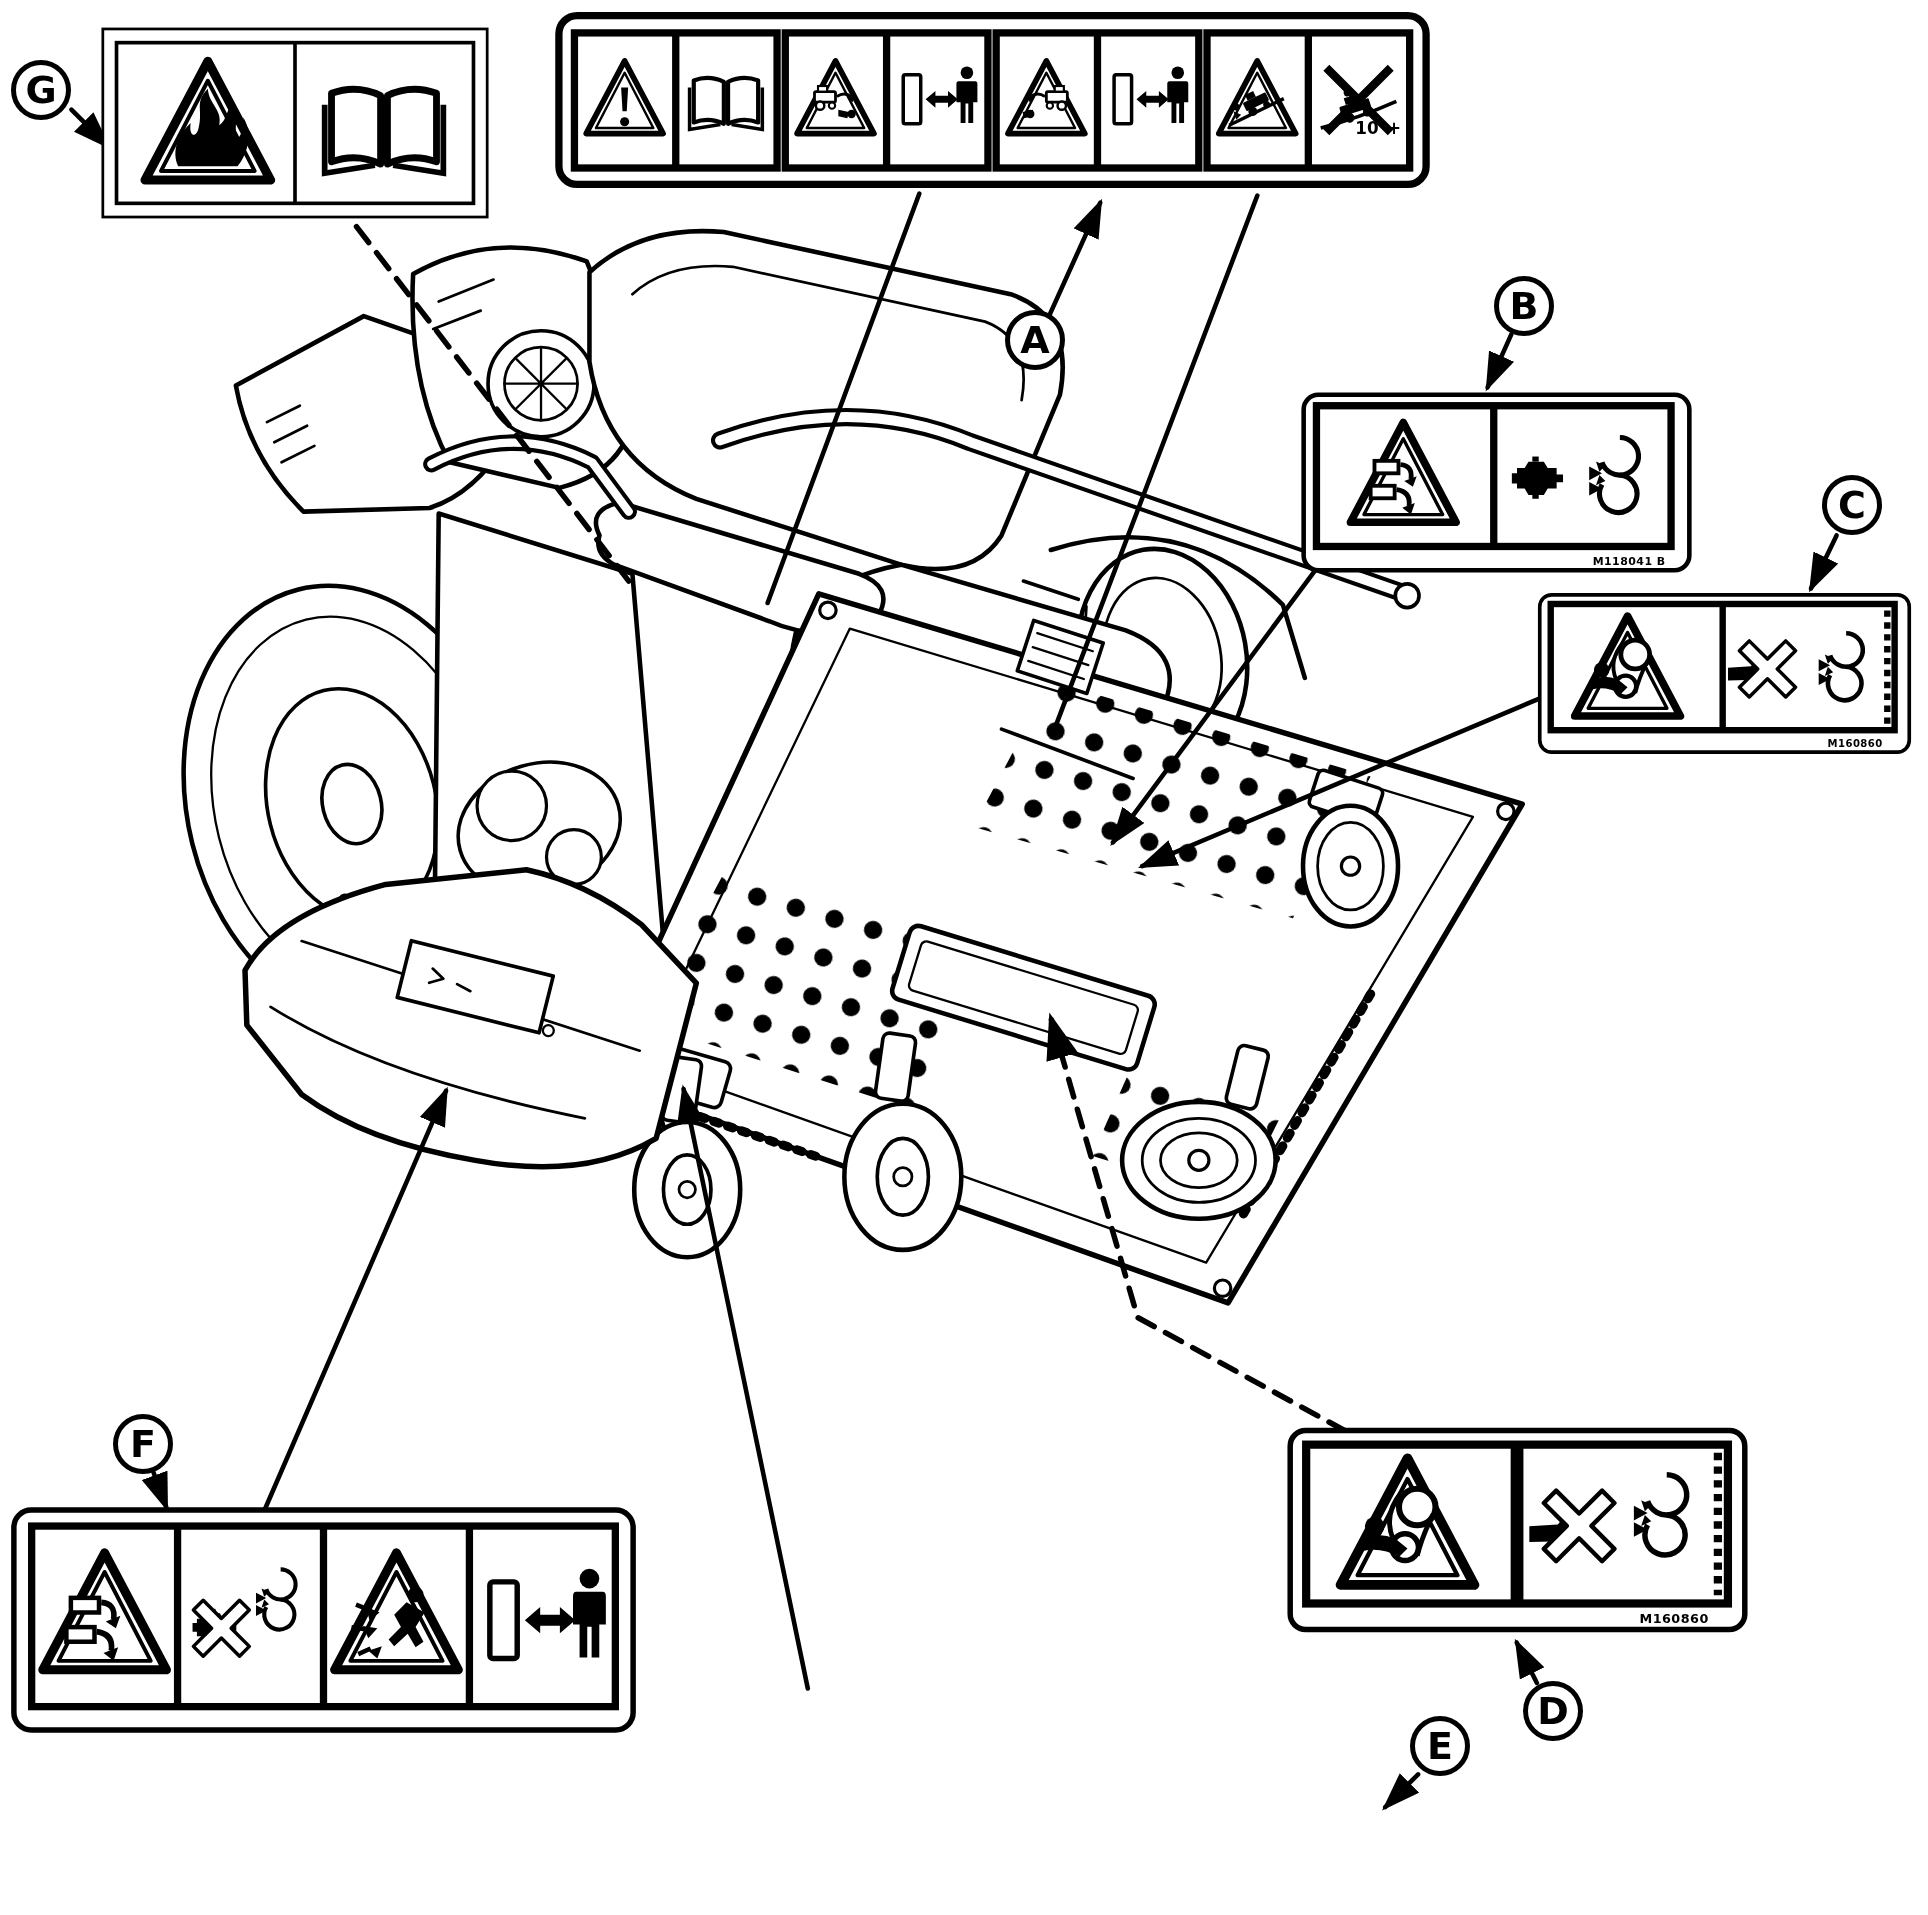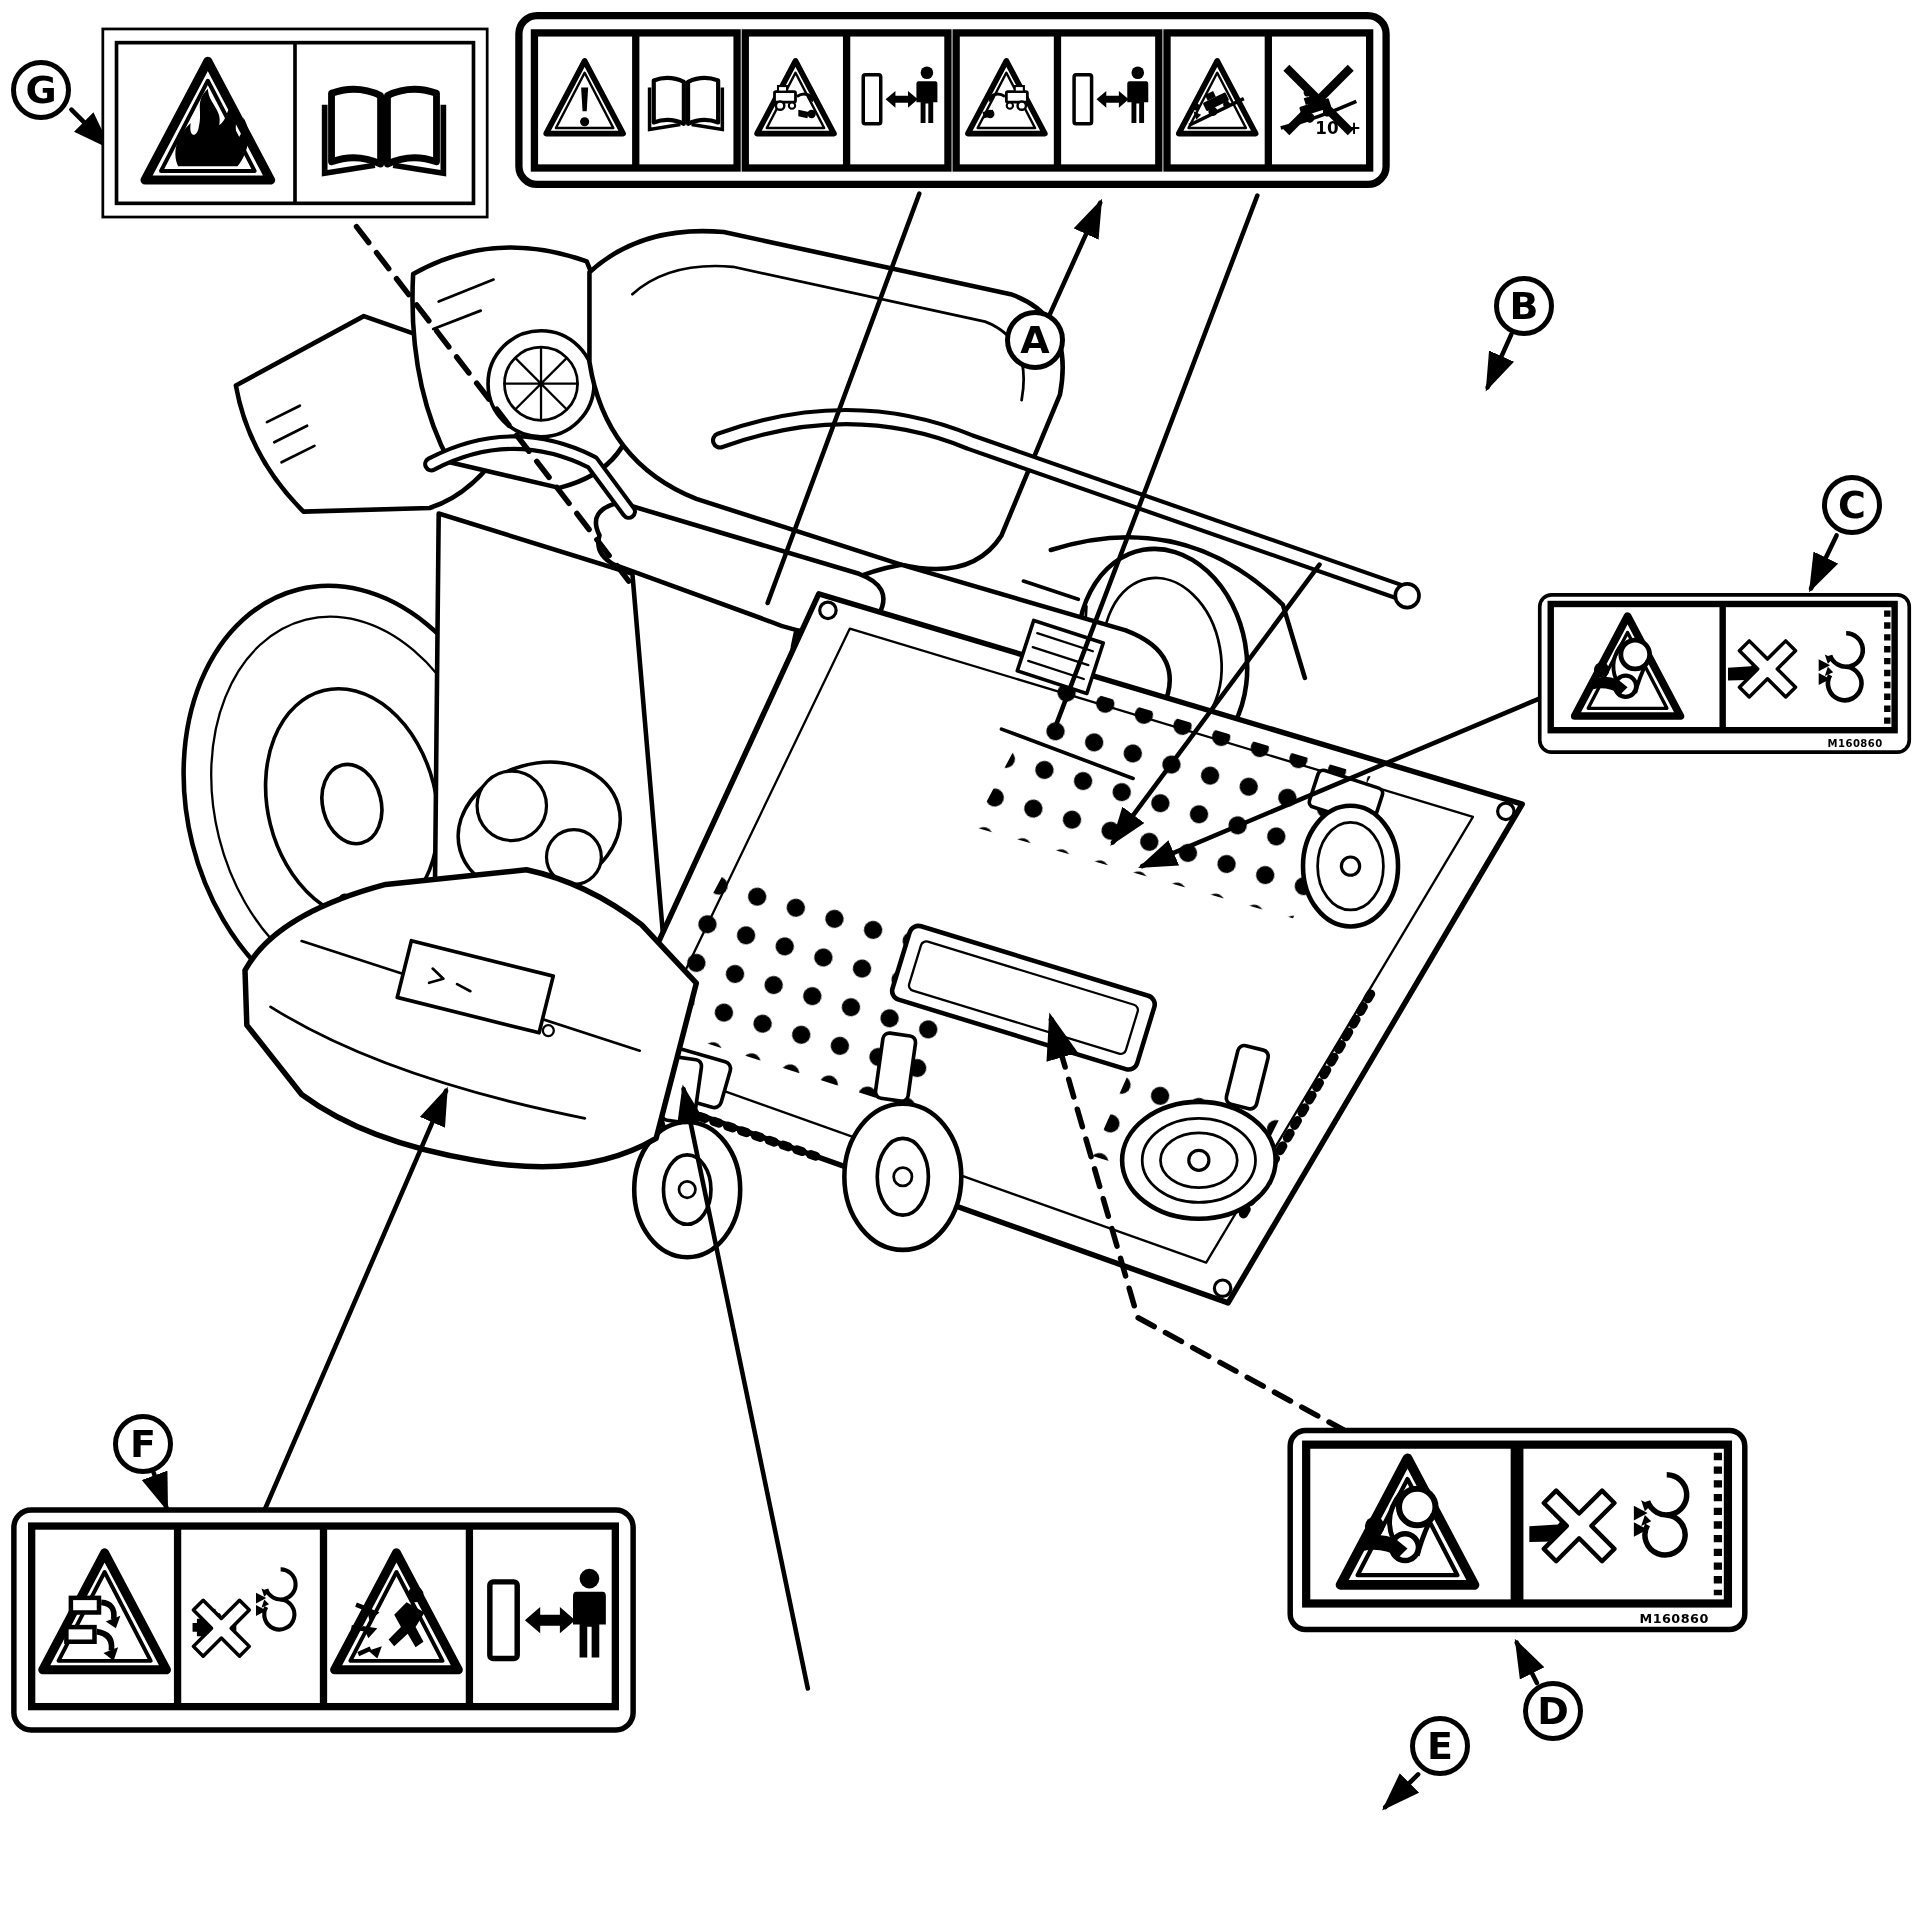--- a/index.html
+++ b/index.html
@@ -298,21 +298,21 @@
   <div class="decal" style="left:101px;top:27.4px">
     <svg width="388" height="192" viewBox="0 0 425 210">
       <rect x="2" y="2" width="421" height="206" fill="#fff" stroke="#000" stroke-width="3"></rect>
       <rect x="17" y="17" width="391" height="176" fill="#fff" stroke="#000" stroke-width="4"></rect>
       <line x1="212.5" y1="17" x2="212.5" y2="193" stroke="#000" stroke-width="4"></line>
       <use href="#s-fire" x="42" y="30" width="150" height="150"></use>
       <use href="#s-book" x="235" y="30" width="150" height="150"></use>
     </svg>
   </div>
 
-  <div class="decal" style="left:514px;top:11px">
+  <div class="decal" style="left:554px;top:11px">
     <svg width="877" height="178" viewBox="0 0 960 195">
       <rect x="5" y="5" width="950" height="185" rx="20" fill="#fff" stroke="#000" stroke-width="8"></rect>
       <g fill="#fff" stroke="#000" stroke-width="8">
         <rect x="22" y="24" width="222" height="148"></rect>
         <rect x="253" y="24" width="222" height="148"></rect>
         <rect x="484" y="24" width="222" height="148"></rect>
         <rect x="715" y="24" width="222" height="148"></rect>
         <line x1="133" y1="24" x2="133" y2="172"></line>
         <line x1="364" y1="24" x2="364" y2="172"></line>
         <line x1="595" y1="24" x2="595" y2="172"></line>
@@ -333,20 +333,31 @@
           <circle cx="44" cy="83" r="7" fill="#000"></circle>
           <circle cx="70" cy="83" r="6" fill="#000"></circle>
           <circle cx="51" cy="48" r="5" fill="#000"></circle>
         </g>
         <path d="M14 16 L106 108 M106 16 L14 108" stroke="#000" stroke-width="12" fill="none"></path>
         <text x="88" y="110" text-anchor="middle" font-size="24" font-weight="bold" fill="#000">10°+</text>
       </svg>
     </svg>
   </div>
 
+  <div class="decal" style="left:1300px;top:391px">
+    <svg width="393" height="183" viewBox="0 0 430 200">
+      <rect x="4" y="4" width="422" height="192" rx="16" fill="#fff" stroke="#000" stroke-width="5"></rect>
+      <rect x="18" y="16" width="388" height="154" fill="#fff" stroke="#000" stroke-width="8"></rect>
+      <line x1="212" y1="16" x2="212" y2="170" stroke="#000" stroke-width="8"></line>
+      <use href="#s-discharge" x="50" y="28" width="126" height="126"></use>
+      <use href="#s-deck" x="222" y="52" width="84" height="84"></use>
+      <use href="#s-blades" x="294" y="34" width="112" height="112"></use>
+      <text class="pn" x="400" y="190" text-anchor="end" font-size="12">M118041 B</text>
+    </svg>
+  </div>
 
   <div class="decal" style="left:1537px;top:592px">
     <svg width="375" height="163" viewBox="0 0 410 178">
       <rect x="3" y="3" width="404" height="172" rx="13" fill="#fff" stroke="#000" stroke-width="4"></rect>
       <rect x="15" y="13" width="376" height="138" fill="#fff" stroke="#000" stroke-width="7"></rect>
       <line x1="203" y1="13" x2="203" y2="151" stroke="#000" stroke-width="7"></line>
       <line x1="383" y1="20" x2="383" y2="145" stroke="#000" stroke-width="7" stroke-dasharray="7 6"></line>
       <use href="#s-beltpinch" x="36" y="20" width="126" height="126"></use>
       <use href="#s-arm" x="206" y="42" width="84" height="84"></use>
       <use href="#s-xcross" x="206" y="38" width="92" height="92"></use>

